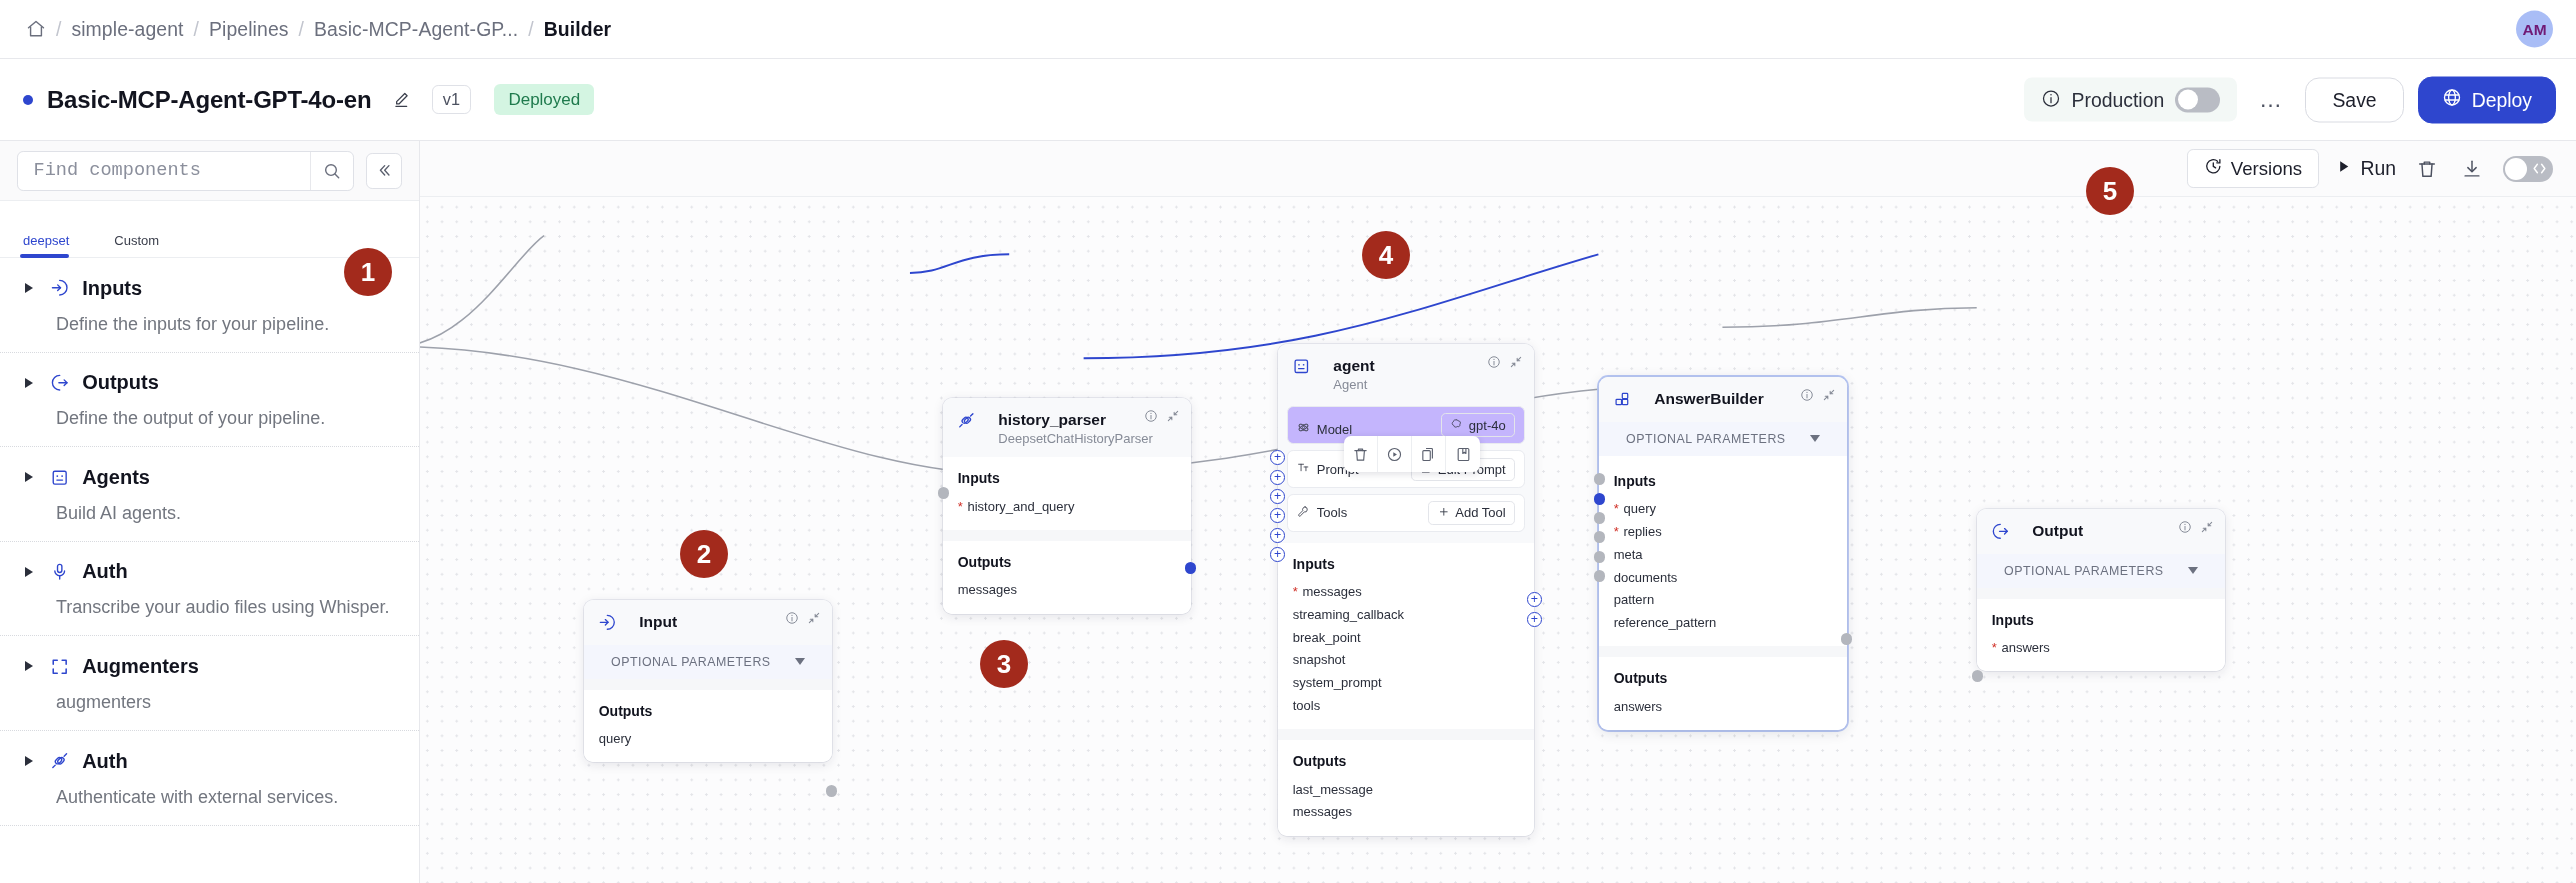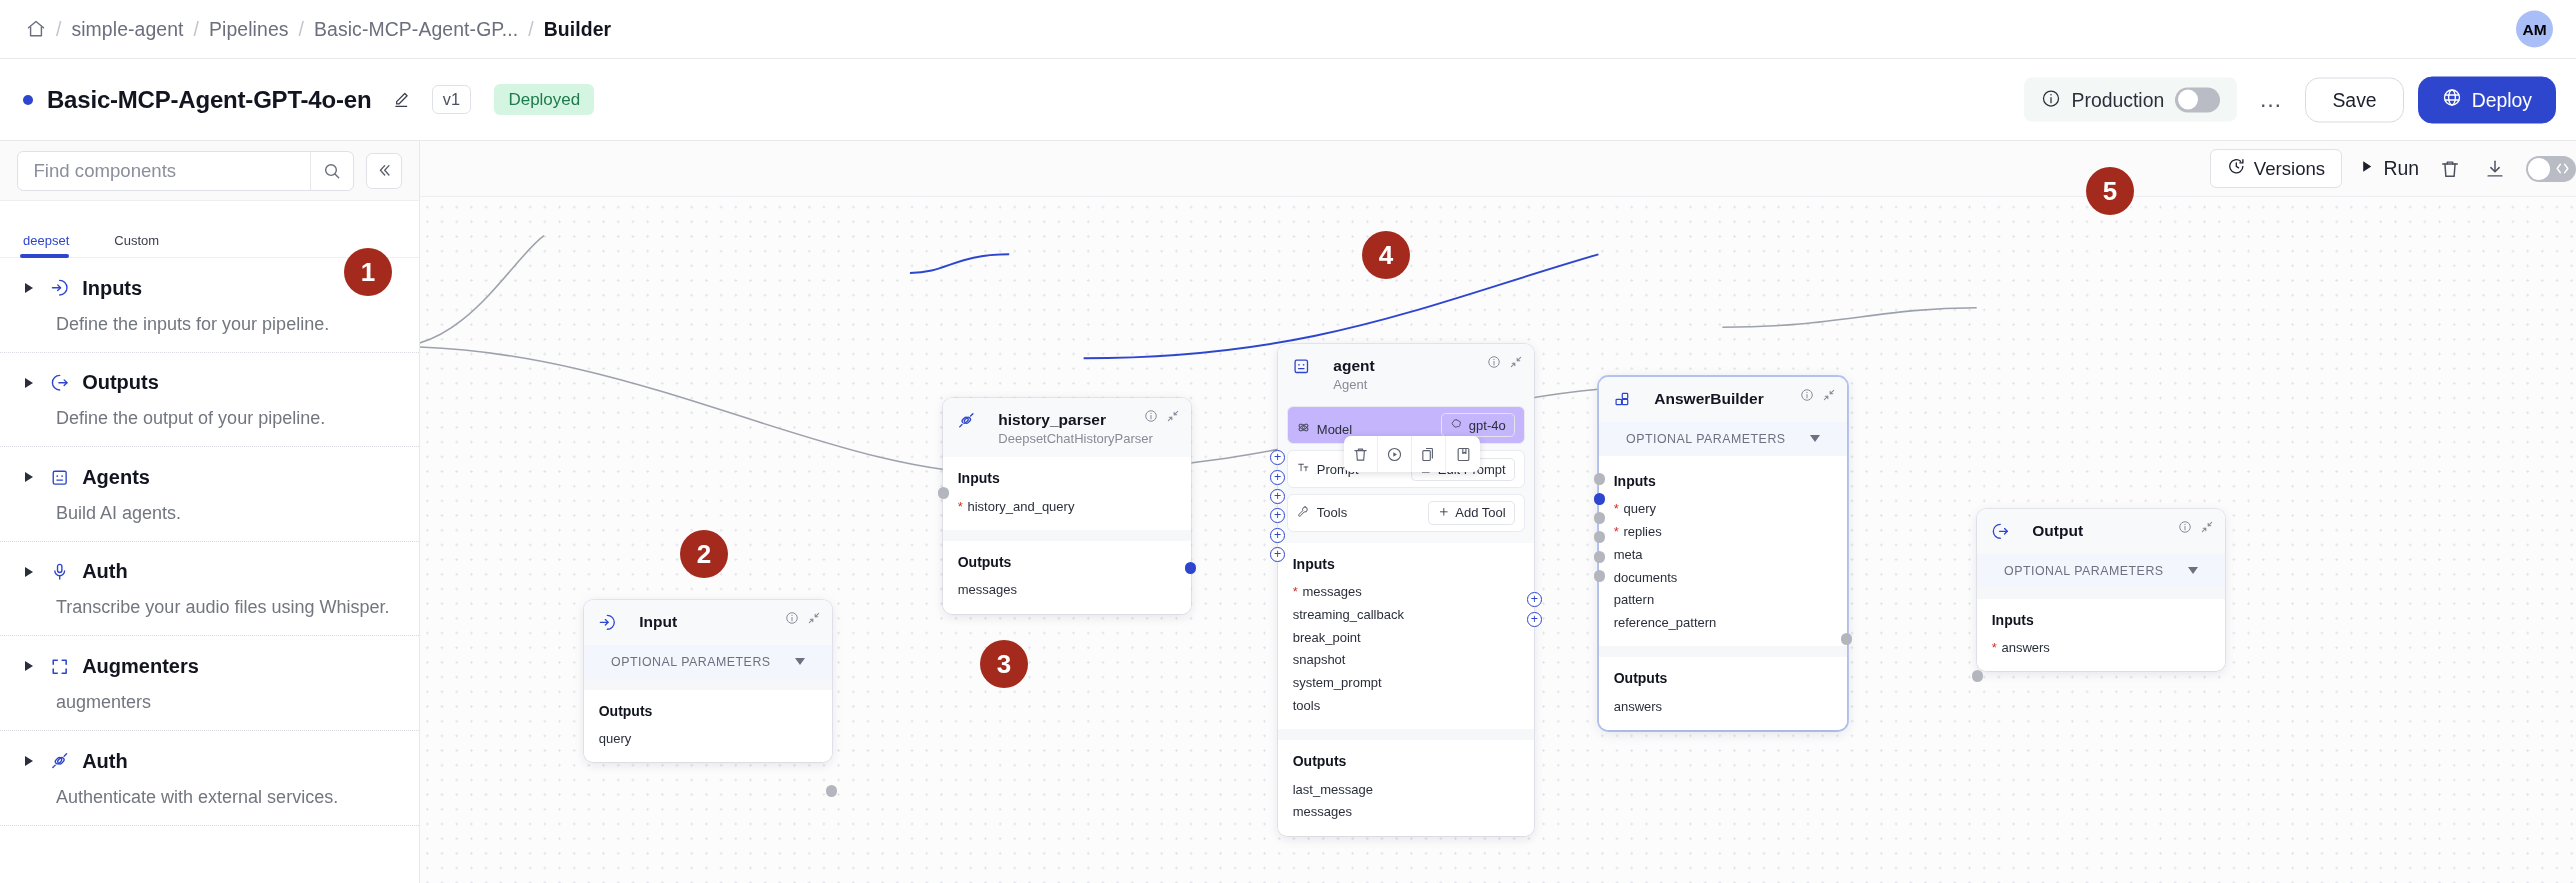--- a/index.html
+++ b/index.html
@@ -18,21 +18,21 @@
     display: flex; align-items: center; padding: 0 26px;
   }
   .crumbs { display: flex; align-items: center; gap: 10px; }
   .crumb { font-size: 19.4px; color: #6b6f7d; letter-spacing: 0.1px; }
   .crumb.active { color: #12141f; font-weight: 700; }
   .crumb-sep { font-size: 19.4px; color: #c2c5ce; }
   .home-icon { display: flex; align-items: center; }
   .avatar {
     position: absolute; right: 23px; top: 50%; transform: translateY(-50%);
     width: 37px; height: 37px; border-radius: 50%;
-    background: #a9bdf6; color: #000000;
+    background: #a9bdf6; color: #701a75;
     display: flex; align-items: center; justify-content: center;
     font-size: 15.5px; font-weight: 600; text-align: center;
   }
 
   
   .title-bar {
     position: absolute; left: 0; top: 59px; width: 2576px; height: 82px;
     border-bottom: 0.8px solid #e7e8ec; background: #fff;
     display: flex; align-items: center; padding: 0 23px;
   }
@@ -87,21 +87,21 @@
     height: 60px; background: #fafafb; border-bottom: 0.8px solid #eceef1;
     display: flex; align-items: center; padding: 0 17px;
   }
   .search-box {
     flex: 1; height: 40px; border: 0.8px solid #dfe1e7; border-radius: 6.2px;
     display: flex; align-items: center; background: #fff; overflow: hidden;
   }
   .search-input {
     flex: 1; border: 0; outline: 0; height: 100%;
     font-size: 18.6px; padding: 0 15.5px; color: #2b2f3b;
-    font-family: Liberation Sans, sans-serif; background: transparent;
+    font-family: Liberation Mono, monospace; background: transparent;
   }
   .search-input::placeholder { color: #8b8f9c; }
   .search-btn {
     width: 43px; height: 100%; border-left: 0.8px solid #e7e8ec;
     display: flex; align-items: center; justify-content: center; cursor: pointer;
   }
   .collapse-btn {
     width: 36px; height: 36px; margin-left: 12.4px;
     border: 0.8px solid #dfe1e7; border-radius: 6.2px; background: #fff;
     display: flex; align-items: center; justify-content: center;
@@ -136,21 +136,21 @@
     position: absolute; left: 420px; top: 141px; width: 2156px; height: 743px;
     background-color: #fcfcfd;
     background-image: radial-gradient(#e3e4e8 1.2px, transparent 1.3px);
     background-size: 14.7px 14.7px;
     overflow: hidden;
   }
   .canvas-topbar {
     position: absolute; left: 420px; top: 141px; width: 2156px; height: 56px;
     background: #fbfbfc; border-bottom: 0.8px solid #eceef1;
     display: flex; align-items: center; justify-content: flex-end;
-    gap: 17px; z-index: 30;
+    padding-right: 23px; gap: 17px; z-index: 30;
   }
   .versions-btn {
     border: 0.8px solid #dfe1e7; border-radius: 6.2px; background: #fff;
     display: flex; align-items: center; gap: 8.5px;
     padding: 7px 15.5px; font-size: 18.6px; color: #1d1f2b; cursor: pointer;
   }
   .run-btn { display: flex; align-items: center; gap: 9.3px; font-size: 19.4px; color: #1d1f2b; cursor: pointer; }
   .icon-btn { cursor: pointer; display: flex; align-items: center; justify-content: center; width: 28px; height: 28px; }
   .code-toggle {
     width: 50px; height: 26px; border-radius: 13px; background: #b9bcc4;

